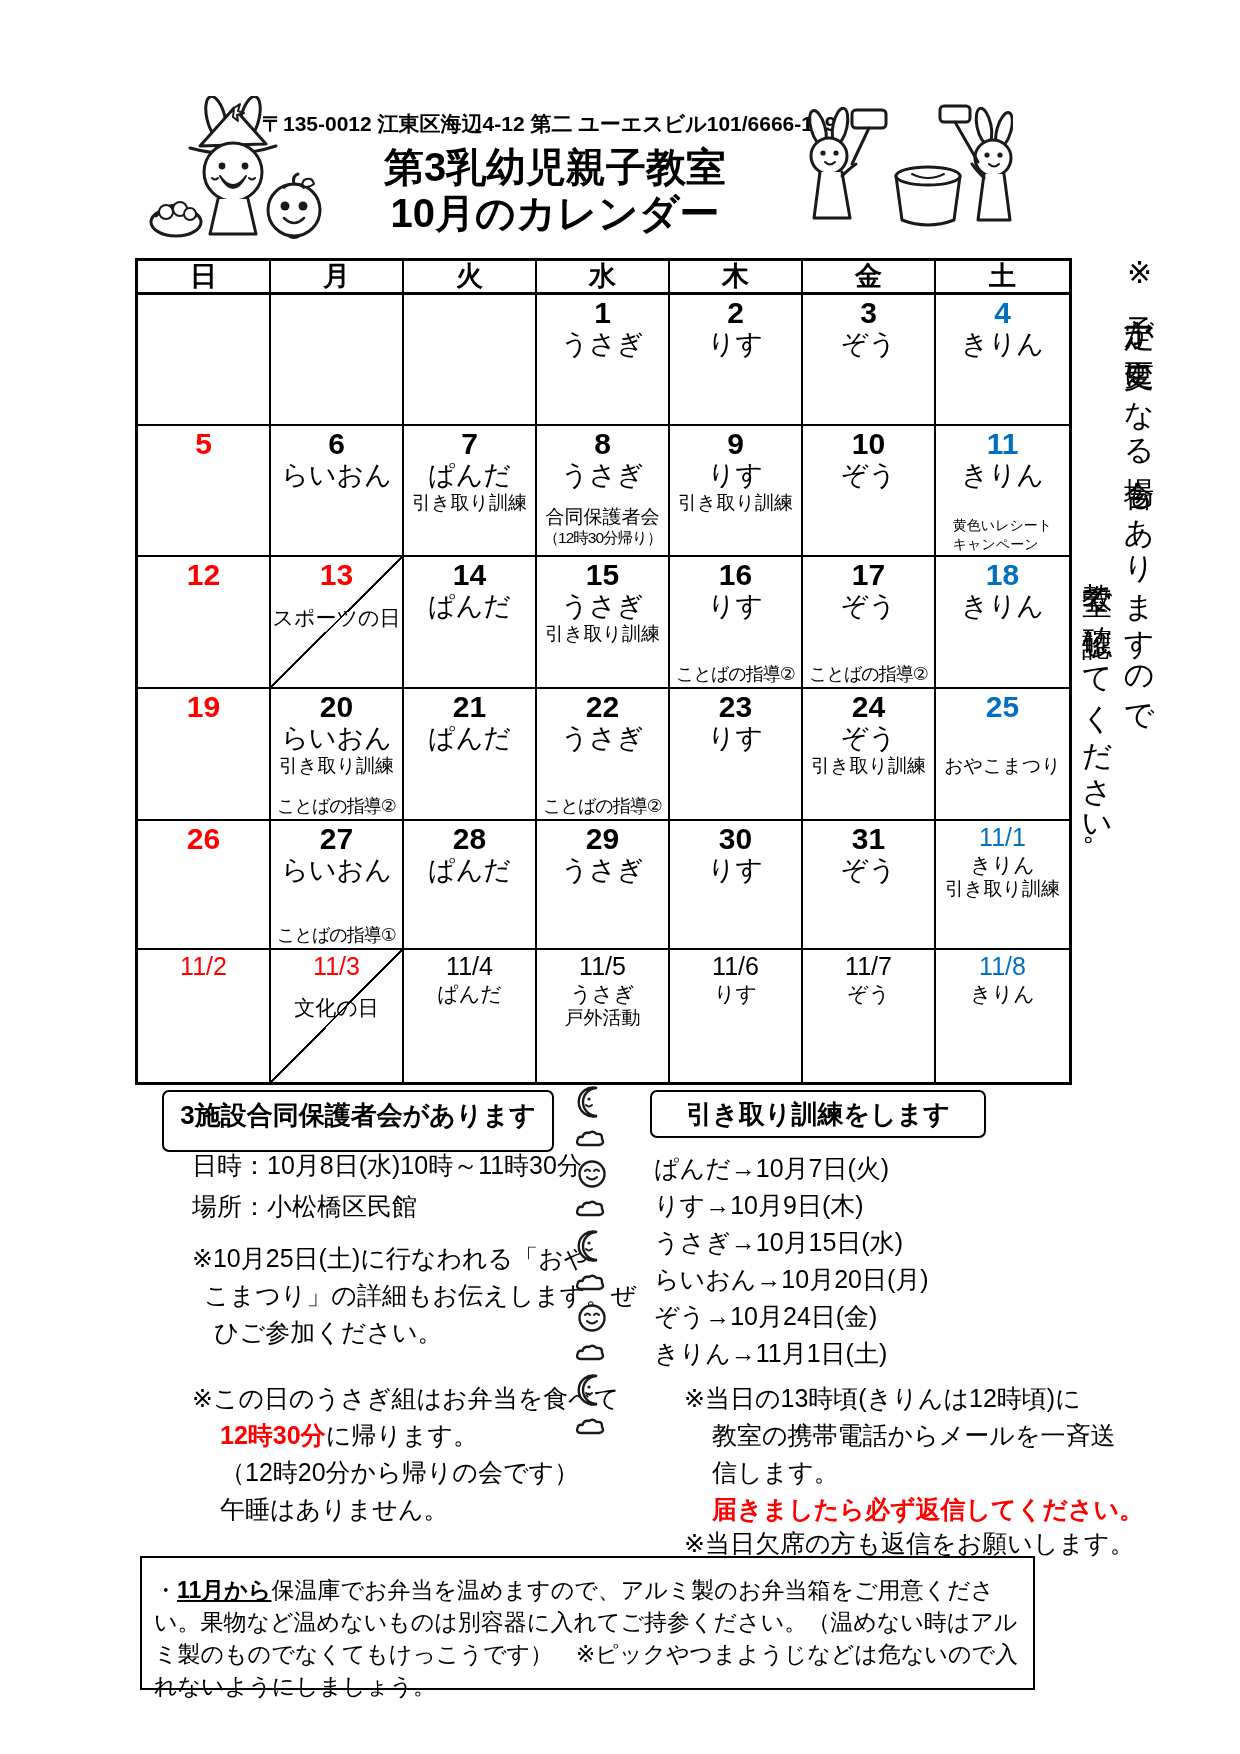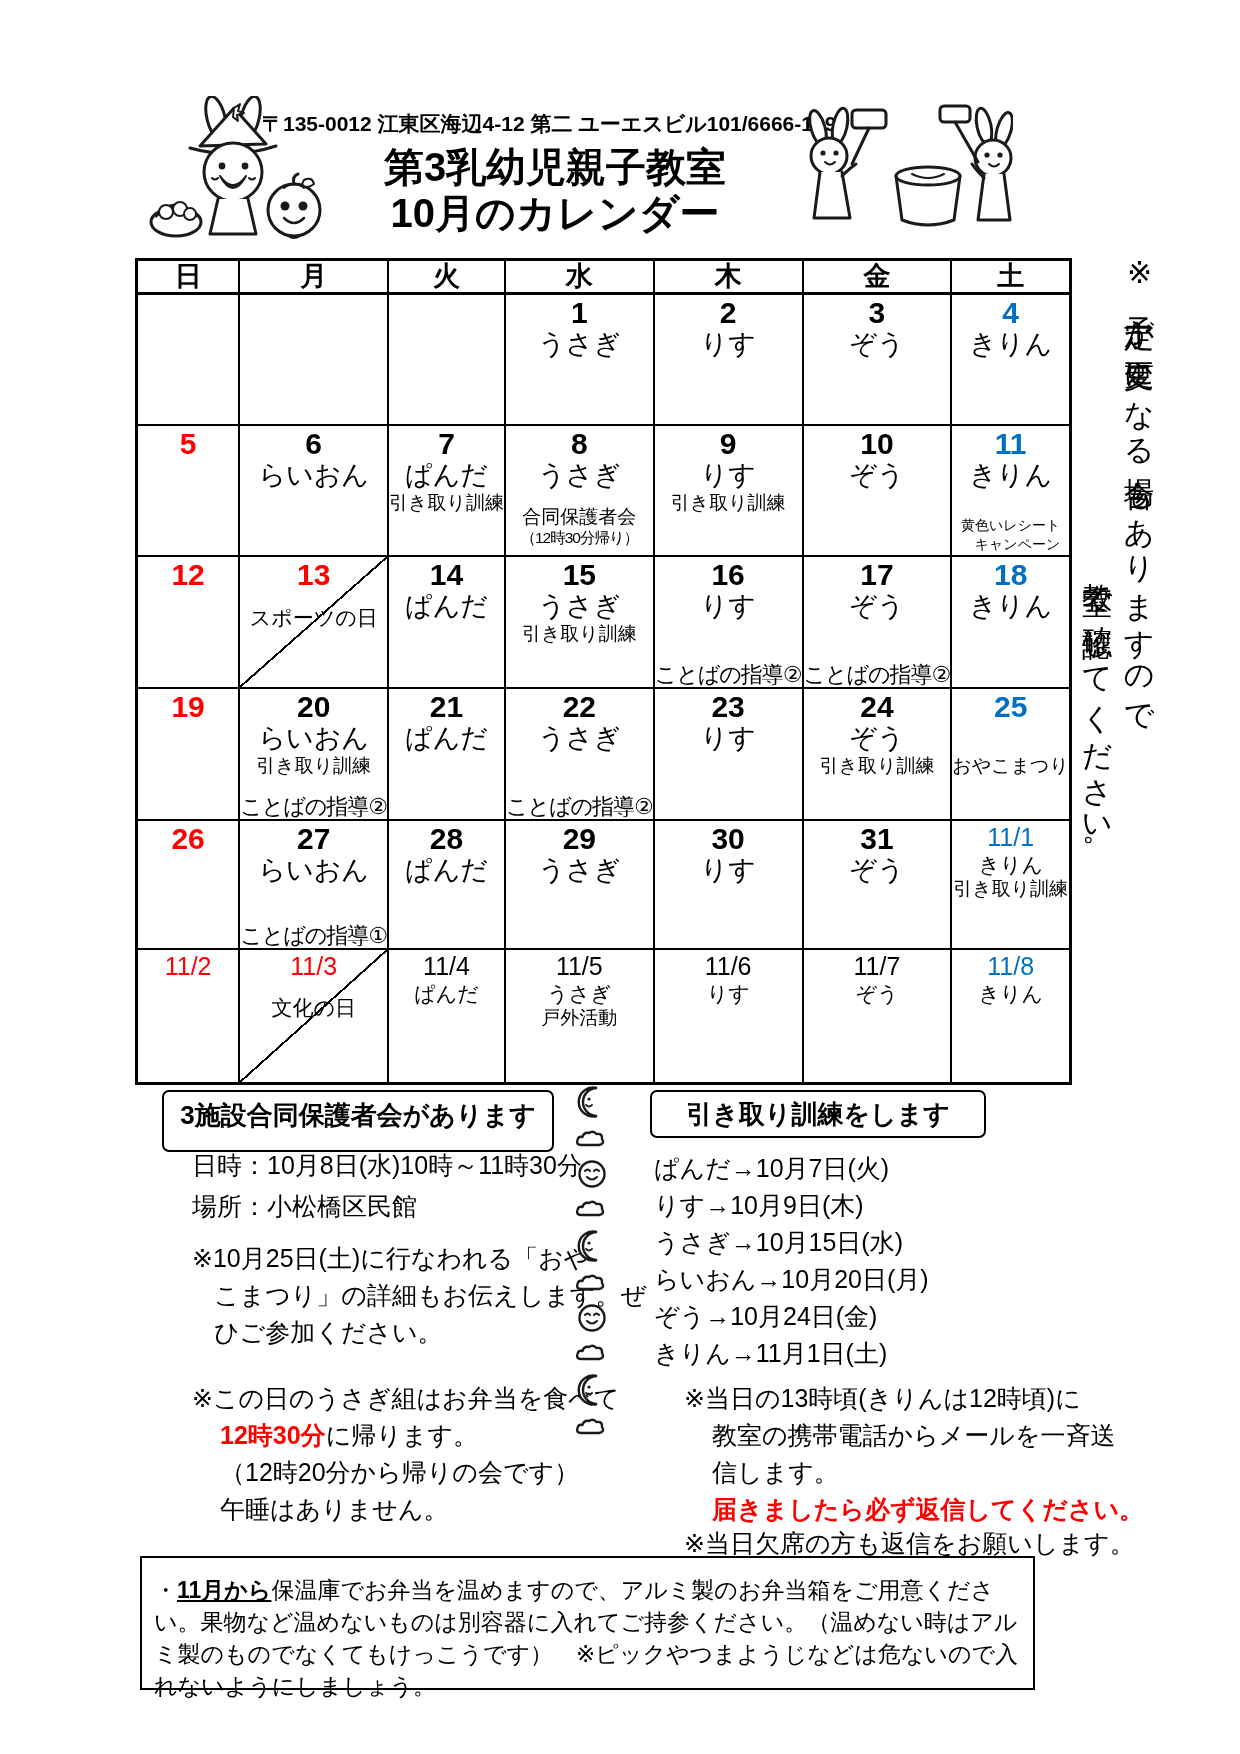--- a/index.html
+++ b/index.html
@@ -18,31 +18,31 @@
   .cal-table { position:absolute; left:135px; top:258px; width:937px; border:3px solid #000; background:#fff;
                display:grid; grid-template-columns:repeat(7,1fr); grid-template-rows:34px 131px 131px 132px 132px 129px 132px; }
   .cal-table > :nth-child(7n) { border-right:none; }
   .cal-head { border-right:2px solid #000; border-bottom:3px solid #000; font-size:27px; font-weight:bold; text-align:center; line-height:31px; }
   .cal-cell { position:relative; border-right:2px solid #000; border-bottom:2.5px solid #000; display:flex; flex-direction:column; align-items:center; padding-top:1px; }
   .cal-cell.last-row { border-bottom:none; }
   .day { font-size:30px; line-height:33px; font-weight:600; z-index:1; }
   .day.sd { font-size:25px; line-height:30px; font-weight:500; }
   .c-r { color:#ff0000; }
   .c-b { color:#0070c0; }
-  .ln { z-index:1; white-space:nowrap; text-align:right; }
+  .ln { z-index:1; white-space:nowrap; text-align:left; }
   .ln.animal { font-size:27px; line-height:31px; font-weight:500; }
   .ln.animal-sm { font-size:21px; line-height:25px; font-weight:500; }
   .ln.event { font-size:19px; line-height:23px; font-weight:500; }
   .ln.small { font-size:15.5px; line-height:19px; letter-spacing:-1px; }
   .ln.tiny { font-size:14px; line-height:19px; }
   .ln.note { font-size:21px; line-height:25px; font-weight:500; }
   .ln.gap { height:14px; }
   .ln.gap-lg { height:31px; }
   .cell-bottom { margin-top:auto; padding-bottom:1px; z-index:1; text-align:center; }
-  .cell-bottom .event { font-size:22px; letter-spacing:-1px; }
+  .cell-bottom .event { font-size:18px; letter-spacing:-1px; }
   .diag::before { content:""; position:absolute; inset:0; z-index:0;
       background:linear-gradient(to bottom right, transparent calc(50% - 1px), #000 calc(50% - 1px), #000 calc(50% + 1px), transparent calc(50% + 1px)); }
 
   
   .vtext { position:absolute; writing-mode:vertical-rl; text-orientation:upright; font-size:30px; letter-spacing:3px; font-weight:500; }
   .vnote1 { left:1118px; top:255px; }
   .vnote2 { left:1076px; top:560px; }
 
   
   .tbox { position:absolute; border:2.5px solid #000; border-radius:7px; text-align:center; font-weight:bold; font-size:26px; background:#fff; }
@@ -322,21 +322,21 @@
       </div>
     </div>
 
   <div class="vtext vnote1">※予定が変更になる場合もありますので</div>
   <div class="vtext vnote2">教室で確認してください。</div>
 
   <div class="tbox box-meeting">3施設合同保護者会があります</div>
   <div class="bt-line" style="left:148px; top:1150px;">日時：10月8日(水)10時～11時30分</div>
   <div class="bt-line" style="left:148px; top:1191px;">場所：小松橋区民館</div>
   <div class="bt-line" style="left:148px; top:1243px;">※10月25日(土)に行なわれる「おや</div>
-  <div class="bt-line" style="left:170px; top:1280px;text-align:center;">こまつり」の詳細もお伝えします。ぜ</div>
+  <div class="bt-line" style="left:160px; top:1280px;text-align:center;">こまつり」の詳細もお伝えします。ぜ</div>
   <div class="bt-line" style="left:170px; top:1317px;">ひご参加ください。</div>
   <div class="bt-line" style="left:148px; top:1383px;">※この日のうさぎ組はお弁当を食べて</div>
   <div class="bt-line" style="left:176px; top:1420px;">
     <span class="red-bold">12時30分</span><span>に帰ります。</span>
   </div>
   <div class="bt-line" style="left:176px; top:1457px;">（12時20分から帰りの会です）</div>
   <div class="bt-line" style="left:176px; top:1494px;">午睡はありません。</div>
 
   <div class="chain">
       <div class="chain-item"><svg width="30" height="34" viewBox="0 0 30 34" fill="none" stroke="#1a1a1a" stroke-width="2.4" stroke-linecap="round">

